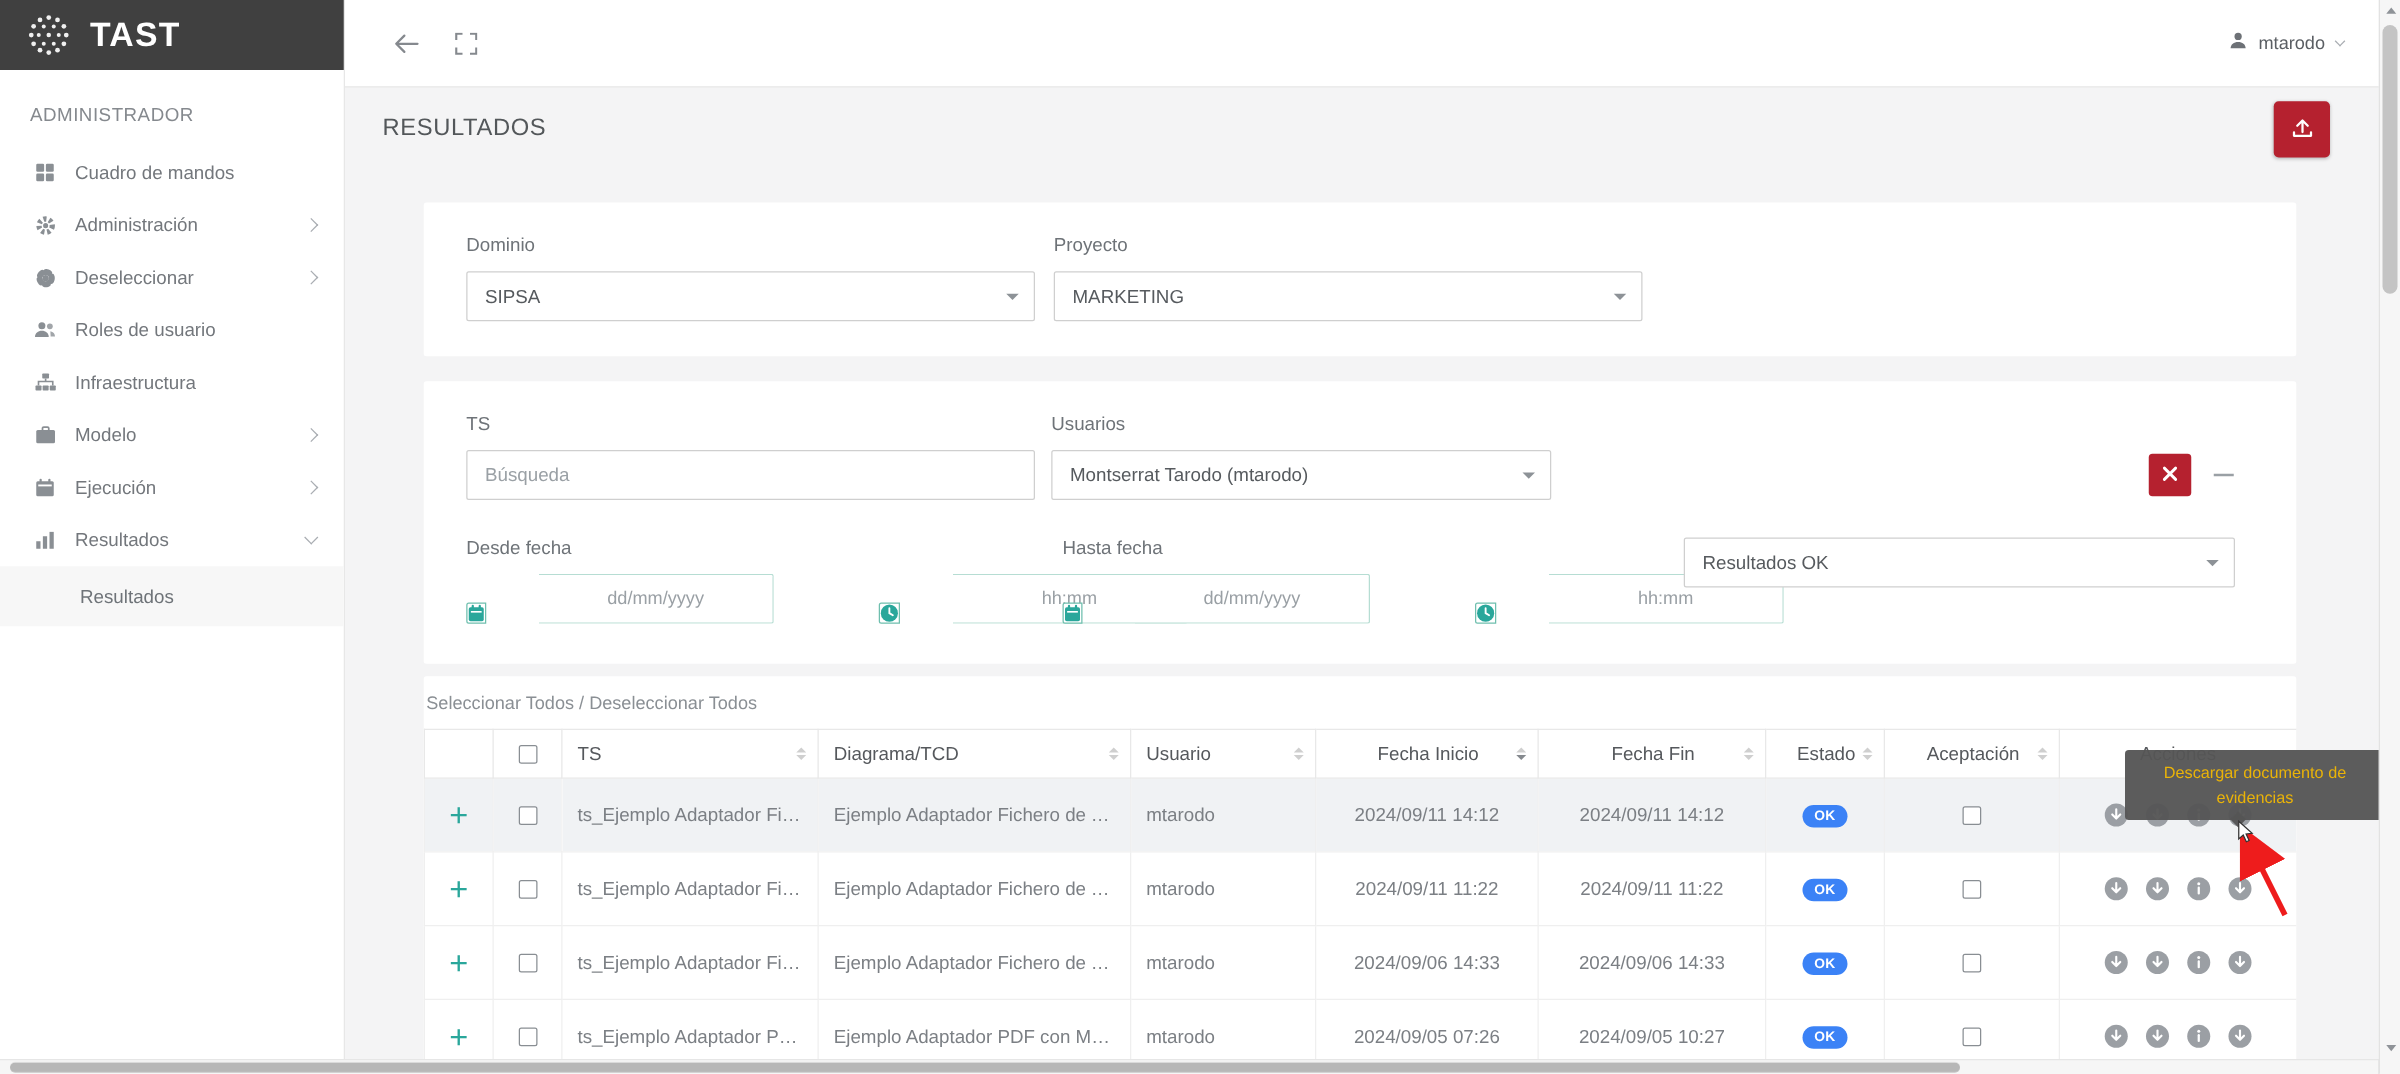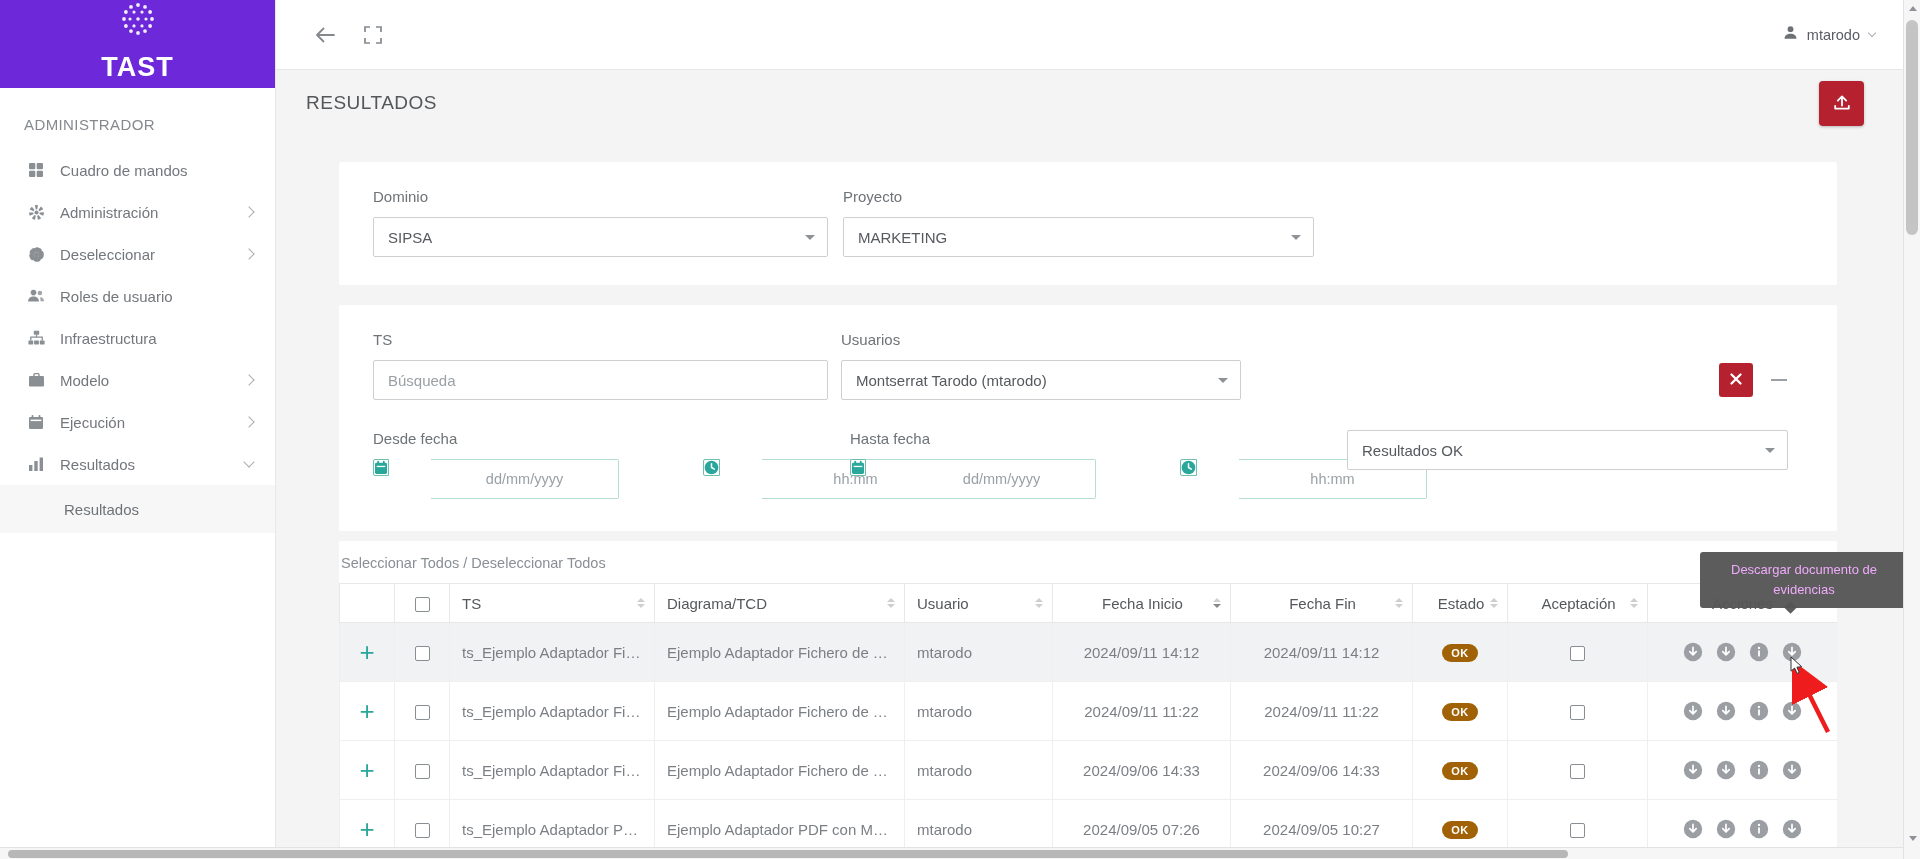--- a/index.html
+++ b/index.html
@@ -2,21 +2,21 @@
 <html><head>
 <meta charset="utf-8">
 <style>
   * { margin:0; padding:0; box-sizing:border-box; }
   html,body { width:1920px; height:859px; overflow:hidden; background:#fff;
               font-family:"Liberation Sans","DejaVu Sans",sans-serif; }
 
   
   .sidebar { position:fixed; left:0; top:0; width:276px; height:100%; background:#fff;
              border-right:1px solid #e7e7e7; z-index:10; }
-  .logo { height:88px; background:#6d28d9; display:flex; align-items:center; gap:14px; padding:0 20px; cursor:pointer;flex-direction:column; }
+  .logo { height:56px; background:#404040; display:flex; align-items:center; gap:14px; padding:0 20px; cursor:pointer; }
   .logo-text { color:#fff; font-size:27px; font-weight:bold; letter-spacing:1px; }
   .side-section { padding:28px 24px 16px 24px; color:#85898e; font-size:15px; letter-spacing:.4px; }
   .nav-item { display:flex; align-items:center; height:42px; padding:0 22px 0 26px;
               color:#73777c; font-size:15px; cursor:pointer; }
   .nav-icon { width:20px; margin-right:14px; display:flex; justify-content:center; align-items:center; }
   .nav-label { flex:1; white-space:nowrap; }
   .chev { width:8px; height:8px; border-right:1.6px solid #a9adb2; border-bottom:1.6px solid #a9adb2; display:inline-block; }
   .chev.right { transform:rotate(-45deg); }
   .chev.down  { transform:rotate(45deg); margin-top:-4px; }
   .chev.small { width:6px; height:6px; }
@@ -55,21 +55,21 @@
             display:flex; align-items:center; padding:0 30px 0 14px; position:relative;
             color:#565a5e; font-size:15px; cursor:pointer; }
   .caret { position:absolute; right:12px; top:17px; width:0; height:0;
            border-left:5px solid transparent; border-right:5px solid transparent;
            border-top:5px solid #8d9297; }
   .tinput { width:100%; height:40px; border:1px solid #cfcfcf; border-radius:2px;
             padding:0 14px; font-size:15px; color:#565a5e; outline:none;
             font-family:"Liberation Sans","DejaVu Sans",sans-serif; }
   .tinput::placeholder, .dinput::placeholder { color:#9aa0a5; }
 
-  .dgroup { display:flex; align-items:flex-start; height:40px;gap:42px; }
+  .dgroup { display:flex; align-items:flex-end; height:40px;gap:42px; }
   .ibox { width:32px; border:1px solid #6fbfae; border-radius:2px 0 0 2px; background:#fff;
           display:flex; align-items:center; justify-content:center; cursor:pointer; }
   .dinput { border:1px solid #b6ddd3; border-left:none; border-radius:0 2px 2px 0;
             text-align:center; font-size:14.5px; color:#565a5e; outline:none; height:40px;
             font-family:"Liberation Sans","DejaVu Sans",sans-serif; }
   .dw1 { width:192px; } .dw2 { width:191px; }
   .dsp { width:10px; }
 
   .filter-actions { margin-left:auto; display:flex; align-items:center; align-self:flex-end; margin-bottom:3px; }
   .clear-btn { width:34px; height:34px; background:#b5212f; border:none; border-radius:3px;
@@ -89,28 +89,28 @@
   .th-in.cc { justify-content:center; padding:0; }
   .sorter { display:inline-flex; flex-direction:column; gap:2.5px; cursor:pointer; }
   .su { width:0; height:0; border-left:4px solid transparent; border-right:4px solid transparent; border-bottom:4.5px solid #cfcfcf; }
   .sd { width:0; height:0; border-left:4px solid transparent; border-right:4px solid transparent; border-top:4.5px solid #cfcfcf; }
   .sorted .sd { border-top-color:#85898e; }
   .c-exp, .c-chk, .c-est, .c-acc, .c-act, .c-date { text-align:center; }
   .c-ts, .c-diag, .c-usr { padding:0 10px 0 12px; text-align:left; }
   .plus { color:#2aa79b; font-size:26px; font-weight:300; line-height:1; cursor:pointer; display:inline-block; }
   input[type="checkbox"] { appearance:none; -webkit-appearance:none; width:15px; height:15px;
       border:1.6px solid #898e93; border-radius:2px; background:#fff; cursor:pointer; vertical-align:middle; }
-  .badge-ok { display:inline-block; background:#a16207; color:#fff; font-size:11px; font-weight:bold;
+  .badge-ok { display:inline-block; background:#3b82f6; color:#fff; font-size:11px; font-weight:bold;
               padding:3px 9px; border-radius:9px; letter-spacing:.4px; }
   .act-wrap { display:flex; align-items:center; justify-content:center; gap:13px; }
   .acticon { display:inline-flex; cursor:pointer; }
 
   
-  .tooltip { position:absolute; left:1424px; top:482px; width:208px; background:rgba(85,85,85,.96);
-             color:#f0abfc; font-size:13px; line-height:1.55; text-align:center; padding:8px 10px;
+  .tooltip { position:absolute; left:1424px; top:530px; width:208px; background:rgba(85,85,85,.96);
+             color:#eab308; font-size:13px; line-height:1.55; text-align:center; padding:8px 10px;
              border-radius:3px; z-index:40; }
   .tooltip::after { content:""; position:absolute; left:86px; bottom:-4px; width:9px; height:9px;
                     background:rgba(85,85,85,.96); transform:rotate(45deg); }
   .anno-arrow { position:absolute; left:1504px; top:588px; z-index:45; }
   .mouse-cursor { position:absolute; left:1514px; top:586px; z-index:46; }
 
   
   .vscroll { position:fixed; right:0; top:0; width:17px; height:100%; background:#f6f6f6;
              border-left:1px solid #e2e2e2; z-index:60; }
   .vthumb { position:absolute; left:2px; top:20px; width:12px; height:215px; background:#c4c4c4; border-radius:6px; cursor:pointer; }

